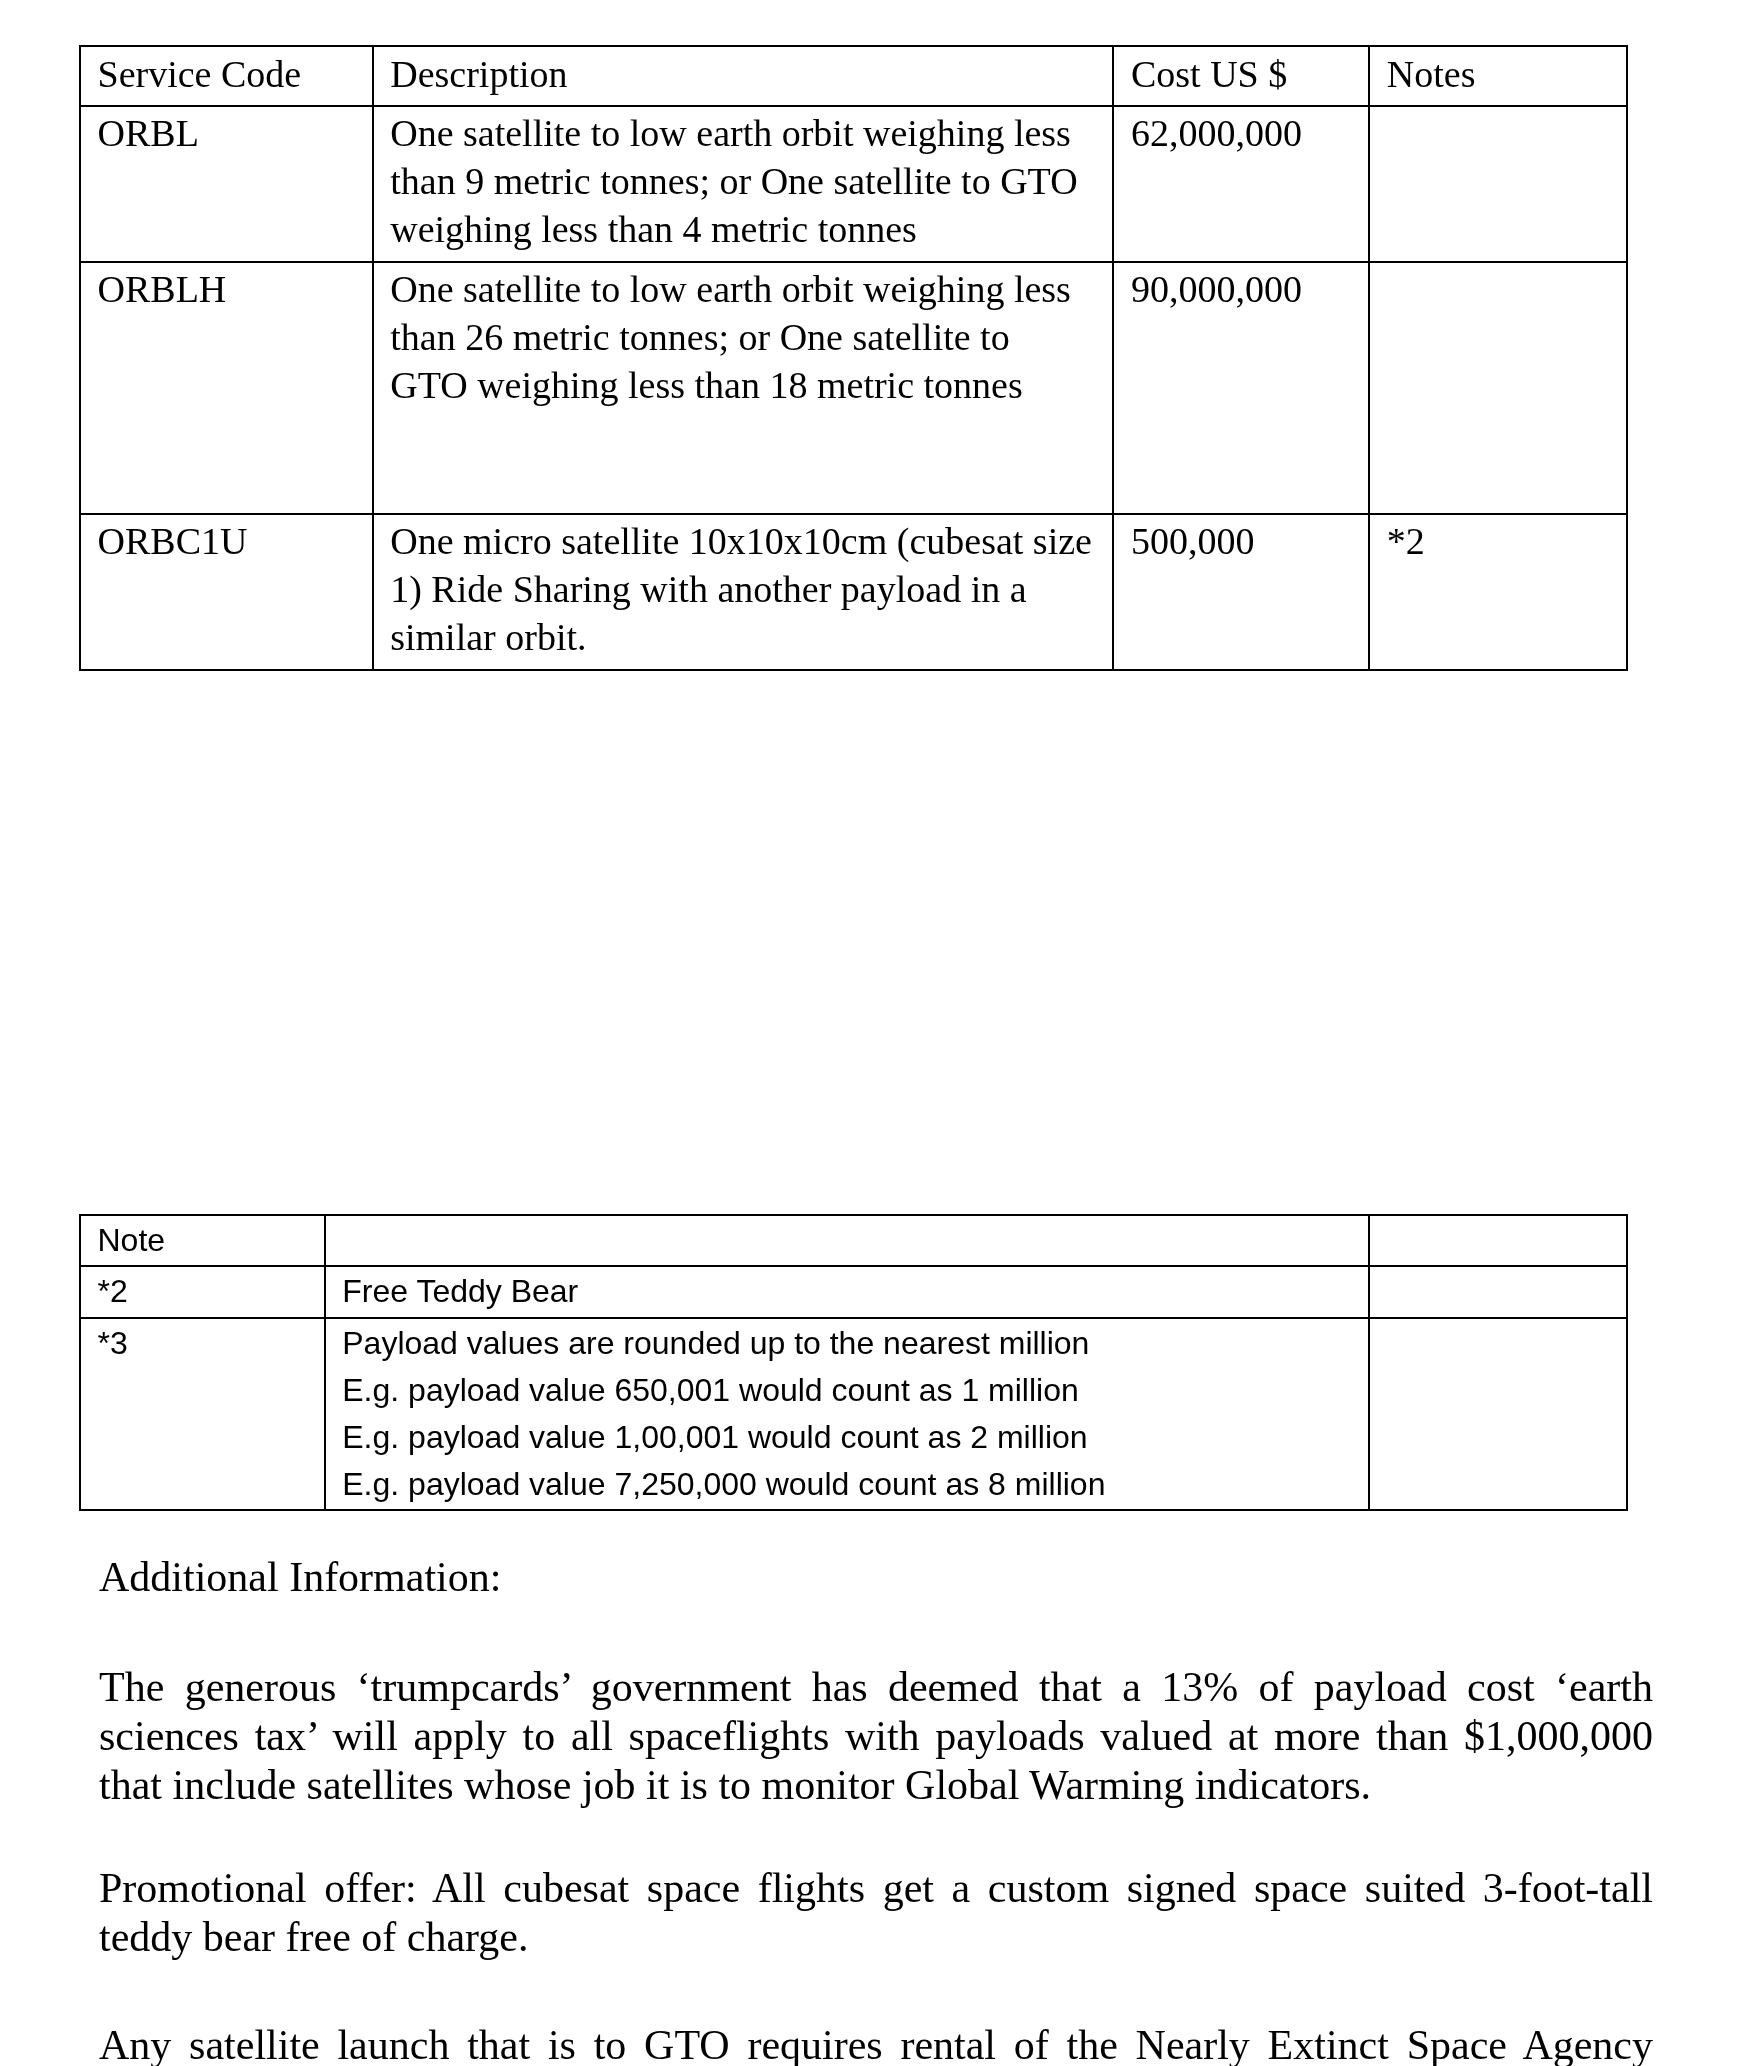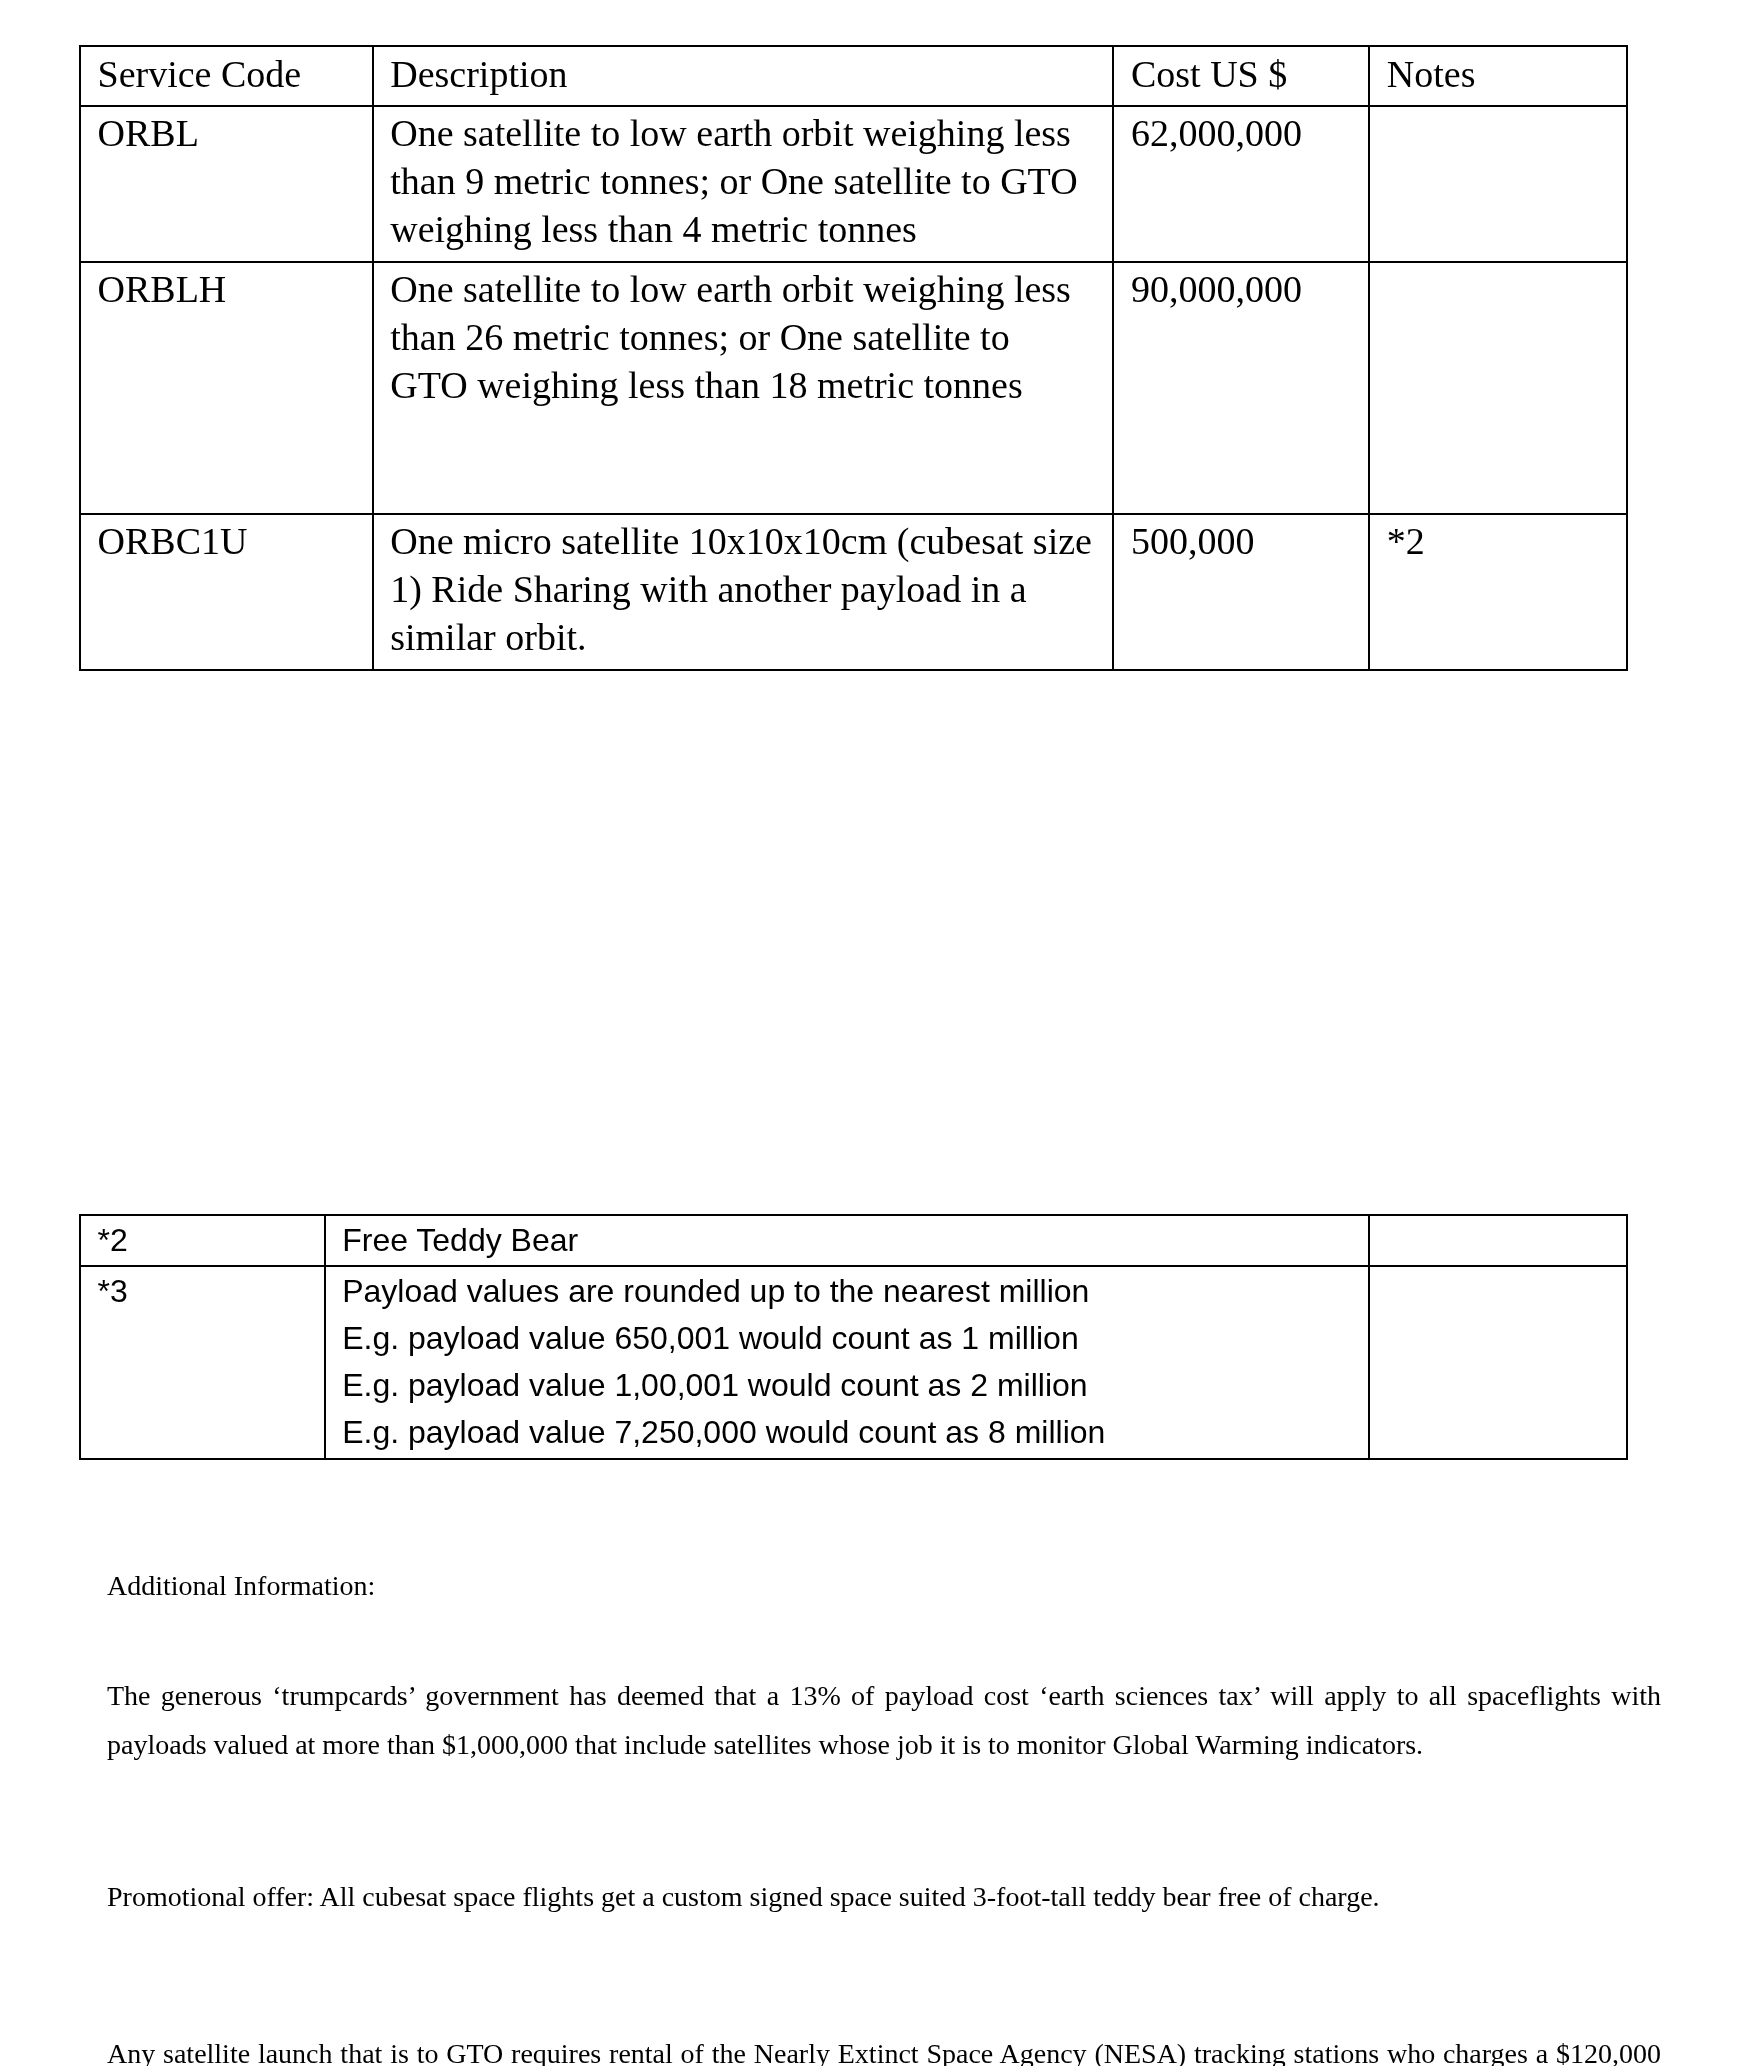--- a/index.html
+++ b/index.html
@@ -31,22 +31,22 @@
       padding: 0.8px 16.5px 1.7px 16.5px;
     }
     #notes-table td.inner { border-left-width: 1.2px; border-right-width: 1.2px; }
     #notes-table col.n1 { width: 245px; }
     #notes-table col.n2 { width: 1046px; }
     #notes-table col.n3 { width: 258px; }
     .line { display: block; }
 
     
     .para {
-      position: absolute; left: 99px; width: 1554px; font-size: 28px; line-height: 49px;
-      text-align: justify; margin: 8px;
+      position: absolute; left: 99px; width: 1554px; font-size: 42px; line-height: 49px;
+      text-align: justify; margin: 0;
     }
     .para.last-left { text-align: left; }
   </style>
 </head>
 <body>
 
 <table id="price-table" class="serif">
   <colgroup>
       <col class="c1">
       <col class="c2">
@@ -83,20 +83,25 @@
   </tbody>
 </table>
 
 <table id="notes-table" class="sans">
   <colgroup>
       <col class="n1">
       <col class="n2">
       <col class="n3">
     </colgroup>
   <tbody>
+      <tr style="height:46px">
+    <td>Note</td>
+    <td class="inner"></td>
+    <td></td>
+  </tr>
   <tr style="height:46px">
     <td>*2</td>
     <td class="inner">
       <span class="line">Free Teddy Bear</span>
     </td>
     <td></td>
   </tr>
   <tr style="height:186px">
     <td>*3</td>
     <td class="inner">

